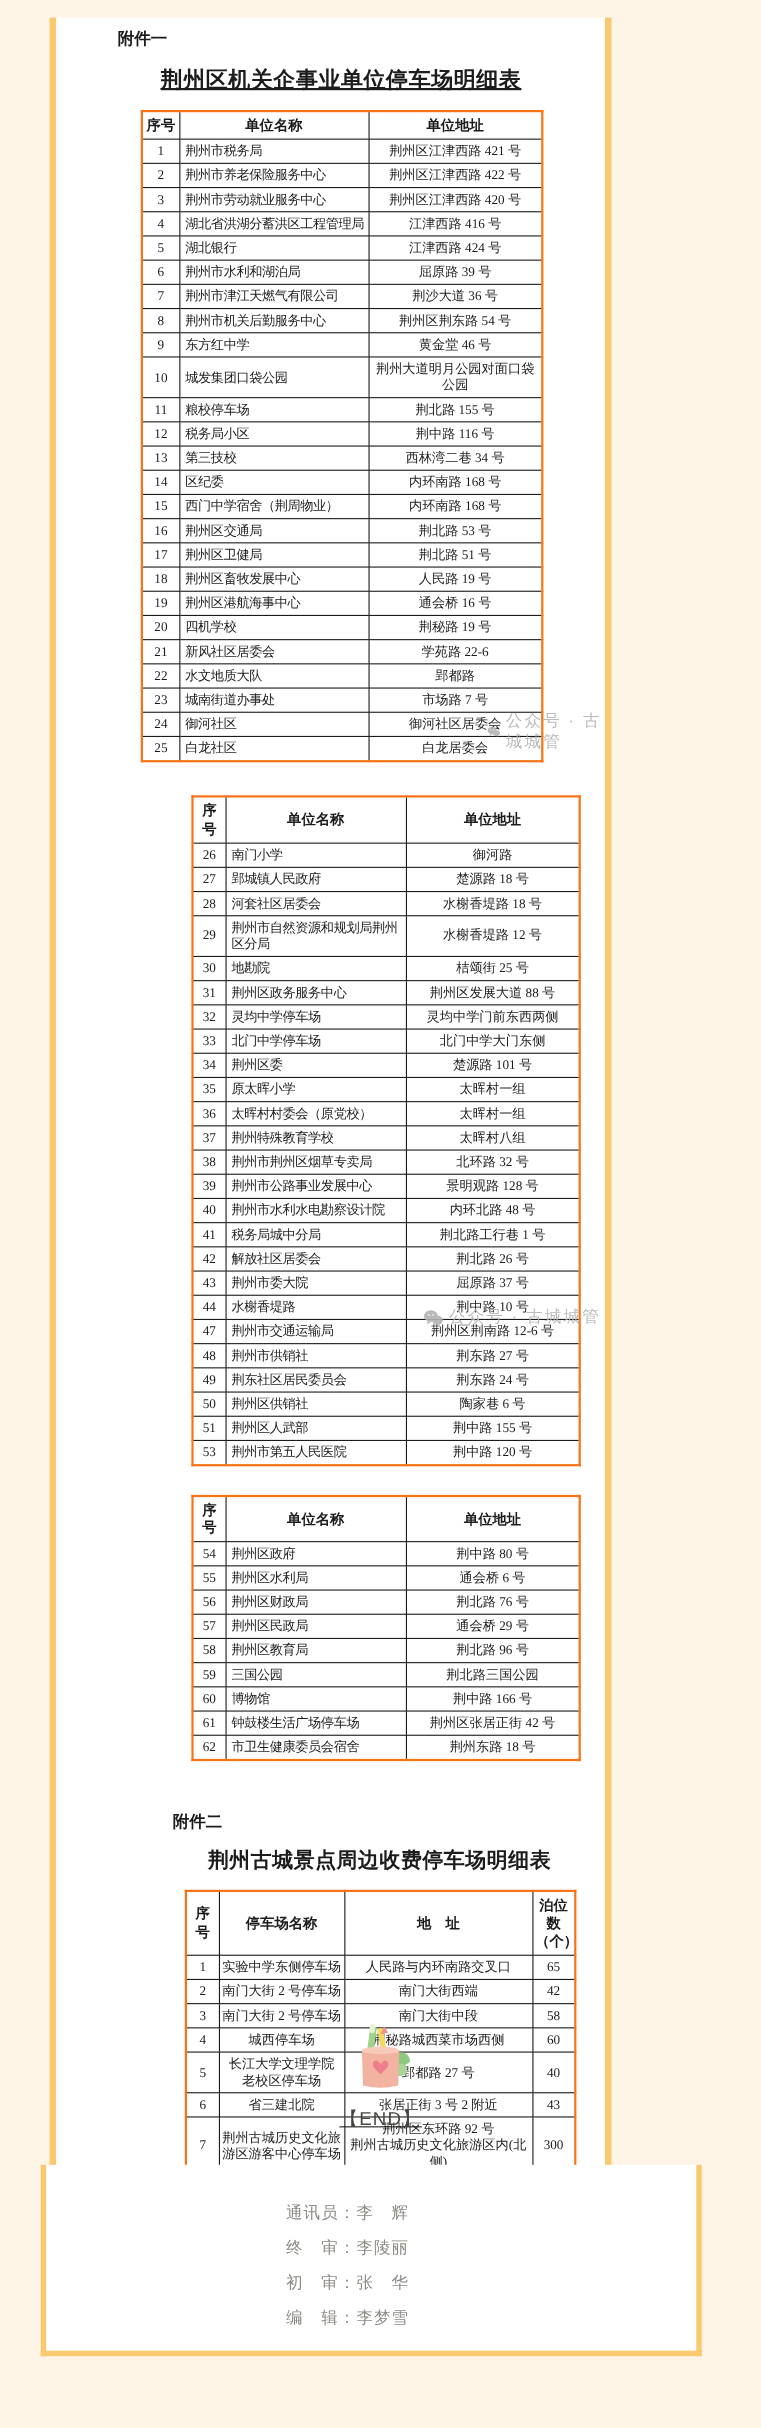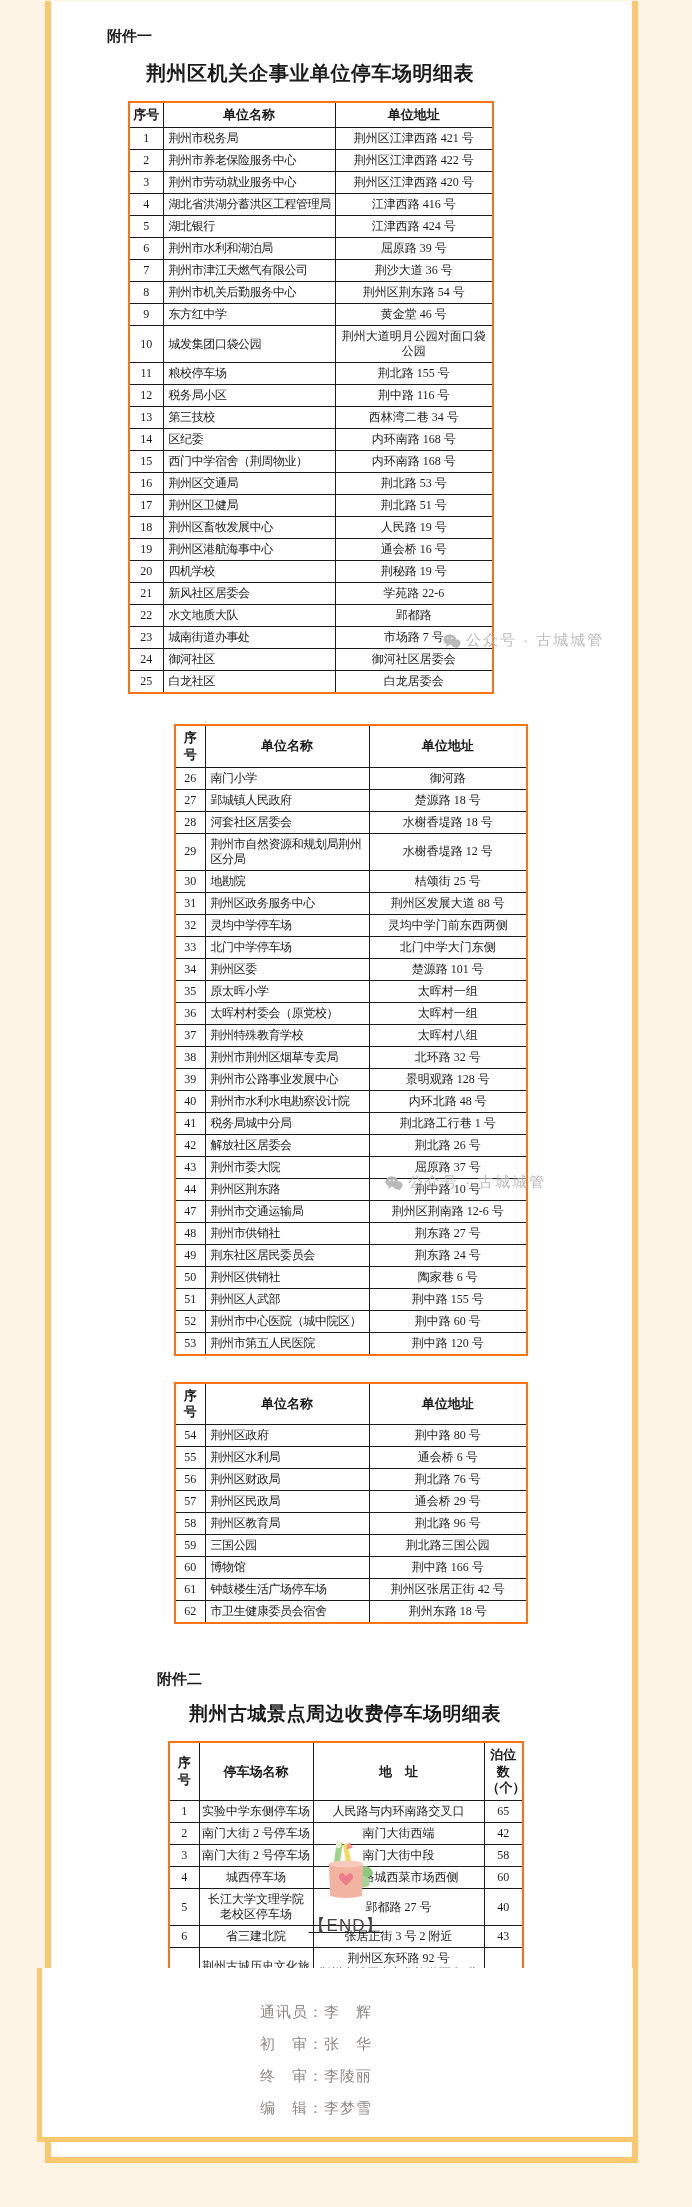--- a/index.html
+++ b/index.html
@@ -6,29 +6,29 @@
   html,body { width:692px; }
   body {
     height:2207px;
     background:#fdf4e6;
     position:relative;
     font-family:"Liberation Serif","DejaVu Serif",serif;
     color:#1c1c1c;
     overflow:hidden;
   }
   .main-card {
-    position:absolute; left:45px; top:1px; width:593px;
+    position:absolute; left:45px; top:16px; width:511px;
     background:#ffffff;
     border-left:6px solid #fac96f;
     border-right:6px solid #fac96f;
     border-bottom:6px solid #fac96f;
-    padding:24px 0 38px 0;
+    padding:8px 0 38px 0;
   }
   .attach-label { font-weight:bold; font-size:15px; margin-left:56px; margin-top:2px; }
-  .doc-title { font-weight:bold; font-size:20px; text-align:center; width:364px; margin:14px 0 0 77px; letter-spacing:0.5px; }
+  .doc-title { font-weight:bold; font-size:20px; text-align:center; width:364px; margin:14px 0 0 77px; letter-spacing:0.5px;text-decoration:underline; }
   .doc-title-2 { font-weight:bold; font-size:19px; text-align:center; width:380px; margin:12px 0 0 104px; letter-spacing:0.5px; }
   table { border-collapse:collapse; table-layout:fixed; border:2px solid #f97316; font-size:12px; }
   th, td { border:1px solid #1a1a1a; text-align:center; padding:3px 2px; white-space:pre-line; line-height:1.25; }
   th { font-weight:bold; font-size:13px; padding:4px 2px; }
   .t1 { margin:14px 0 0 77px; width:364px; }
   .t2 { margin:30px 0 0 123px; width:352px; }
   .t3 { margin:26px 0 0 123px; width:352px; }
   .t4 { margin:14px 0 0 117px; width:354px; }
   .t1 td:nth-child(2), .t2 td:nth-child(2), .t3 td:nth-child(2) {
     text-align:left; padding-left:5px; letter-spacing:-0.4px;
@@ -304,21 +304,21 @@
           <td>解放社区居委会</td>
           <td>荆北路 26 号</td>
         </tr>
         <tr>
           <td>43</td>
           <td>荆州市委大院</td>
           <td>屈原路 37 号</td>
         </tr>
         <tr>
           <td>44</td>
-          <td>荆州区荆东路</td>
+          <td>水榭香堤路</td>
           <td>荆中路 10 号</td>
         </tr>
         <tr>
           <td>47</td>
           <td>荆州市交通运输局</td>
           <td>荆州区荆南路 12-6 号</td>
         </tr>
         <tr>
           <td>48</td>
           <td>荆州市供销社</td>
@@ -331,25 +331,20 @@
         </tr>
         <tr>
           <td>50</td>
           <td>荆州区供销社</td>
           <td>陶家巷 6 号</td>
         </tr>
         <tr>
           <td>51</td>
           <td>荆州区人武部</td>
           <td>荆中路 155 号</td>
-        </tr>
-        <tr>
-          <td>52</td>
-          <td>荆州市中心医院（城中院区）</td>
-          <td>荆中路 60 号</td>
         </tr>
         <tr>
           <td>53</td>
           <td>荆州市第五人民医院</td>
           <td>荆中路 120 号</td>
         </tr>
       </tbody>
     </table>
 
   <table class="t3">
@@ -550,16 +545,16 @@
     <path d="M16 24 Q33 20 50 24 L49 56 Q33 60 17 56 Z" fill="#f2b3a0"></path>
     <ellipse cx="33" cy="24" rx="17" ry="3.5" fill="#f7cab9"></ellipse>
 
     <path d="M33 46 C29 41 26 40 26 36.5 C26 33.8 28.2 32.6 30 33.6 C31.4 34.4 32.6 35.8 33 36.6 C33.4 35.8 34.6 34.4 36 33.6 C37.8 32.6 40 33.8 40 36.5 C40 40 37 41 33 46 Z" fill="#ee7e8c"></path>
   </svg>
   <div class="end-label">【END】</div>
 </div>
 
 <div class="credits-card">
   <div class="credit-line">通讯员：李　辉</div>
+  <div class="credit-line">终　审：李陵丽</div>
   <div class="credit-line">初　审：张　华</div>
-  <div class="credit-line">终　审：李陵丽</div>
   <div class="credit-line">编　辑：李梦雪</div>
 </div>
 
 </body></html>

